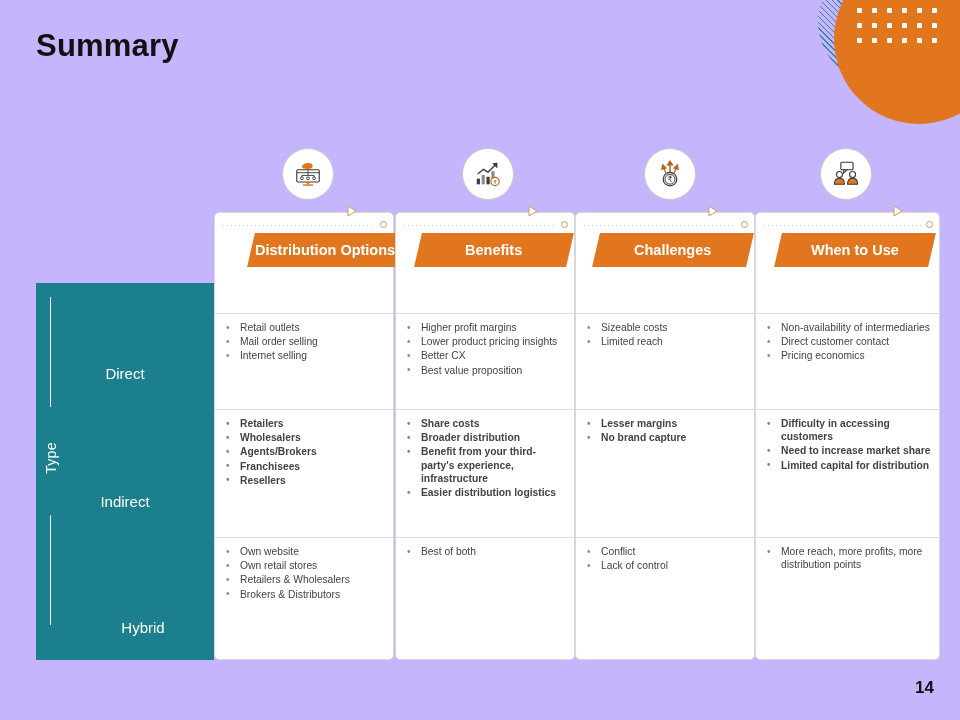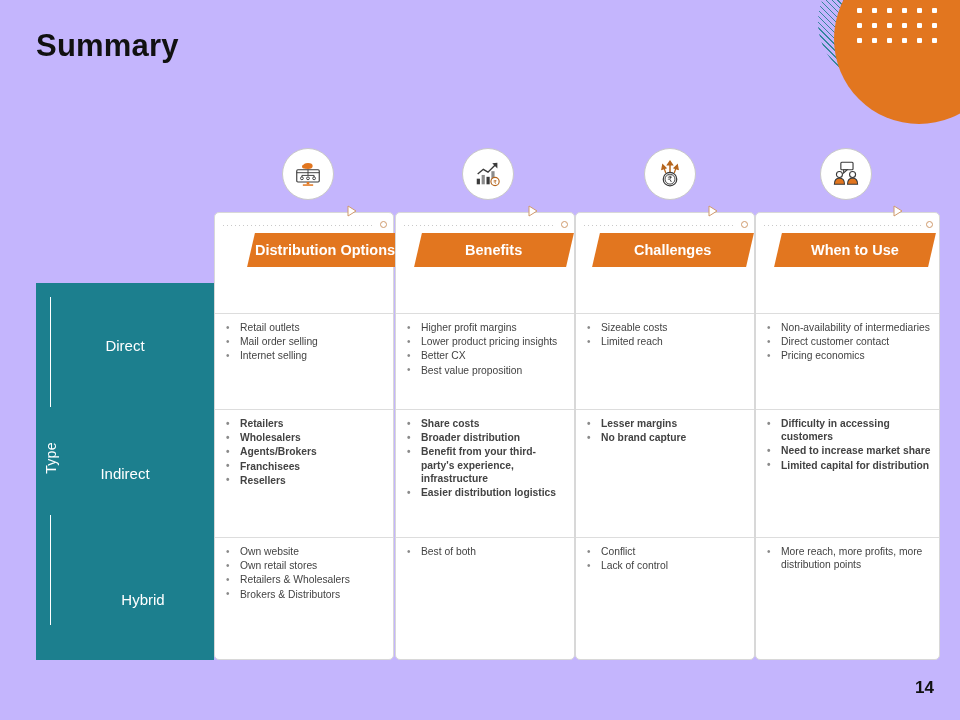--- a/index.html
+++ b/index.html
@@ -176,20 +176,21 @@
     font-size: 14px;
     text-align: center;
     letter-spacing: .3px;
   }
   .type-row {
     position: absolute;
     left: 0; right: 0;
     text-align: center;
     color: #ffffff;
     font-size: 15px;
+    margin-top: 28px;
   }
   .type-row.t0 { top: 54px; }
   .type-row.t1 { top: 182px; }
   .type-row.t2 { top: 308px; padding-left: 36px; }
 
   
   .footer-note {
     position: absolute;
     left: 246px; bottom: 19px;
     font-size: 10px;

